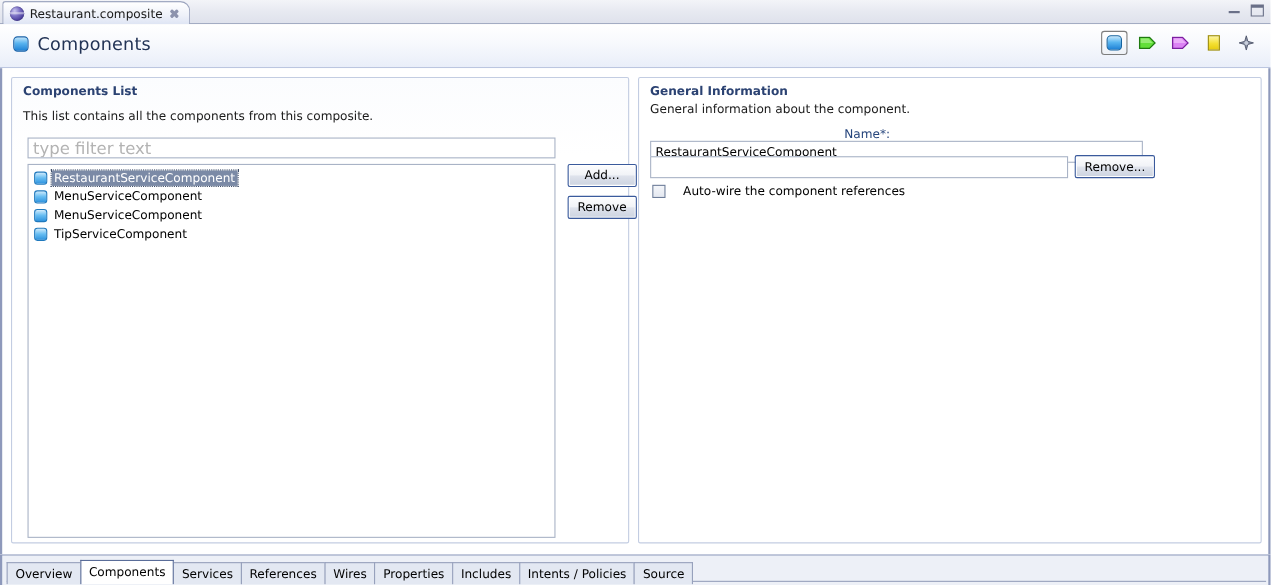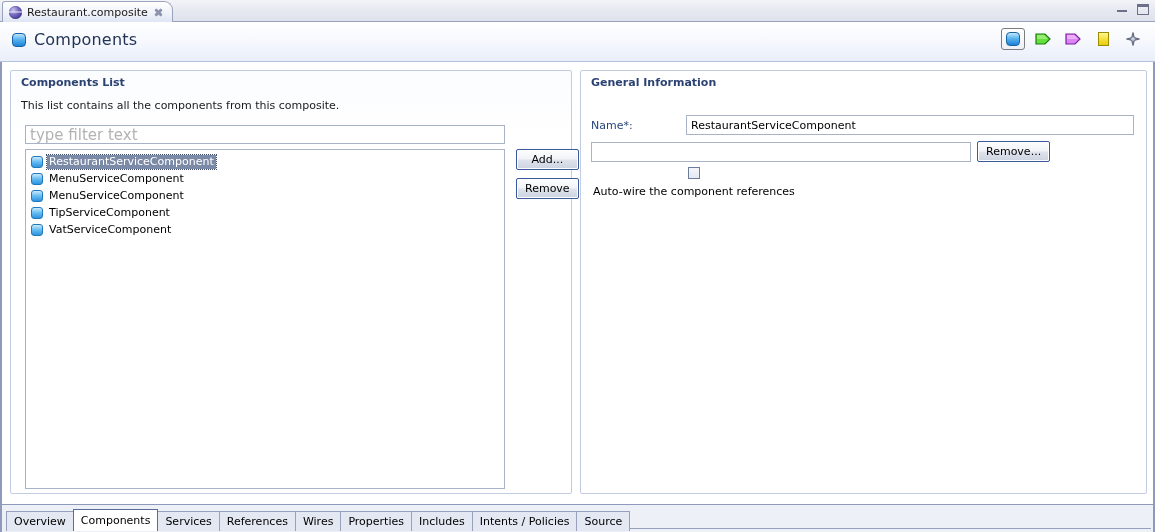--- a/index.html
+++ b/index.html
@@ -352,46 +352,43 @@
           <span class="label">MenuServiceComponent</span>
         </div>
         <div class="list-item">
           <span class="li-icon"></span>
           <span class="label">MenuServiceComponent</span>
         </div>
         <div class="list-item">
           <span class="li-icon"></span>
           <span class="label">TipServiceComponent</span>
         </div>
-        <div class="list-item">
-          <span class="li-icon"></span>
-          <span class="label">VatServiceComponent</span>
-        </div>
       </div>
 
       <div id="btn-col">
         <button class="swt-button">Add...</button>
         <button class="swt-button">Remove</button>
       </div>
     </div>
 
     <div class="section" id="sec-right">
       <div class="section-title">General Information</div>
-
-      <div class="form-row" style="left:10px; top:44px;">
+      <div class="section-desc" style="top:22px;">General information about the component.</div>
+
+      <div class="form-row" style="left:10px; top:44px;flex-direction:column;">
         <span class="form-label" style="width:95px;">Name*:</span>
         <input class="swt-text" type="text" style="width: 448px;" value="RestaurantServiceComponent">
       </div>
 
       <div class="form-row" style="left:10px; top:70px;">
         <input class="swt-text" type="text" style="width: 380px;" value="">
         <button class="swt-button" style="margin-left:6px;">Remove...</button>
       </div>
 
-      <div class="form-row" style="left:12px; top:96px; gap:6px;flex-direction:column;">
+      <div class="form-row" style="left:12px; top:96px; gap:16px;">
         <span class="swt-check"></span>
         <span style="font-size:11px;color:#000;">Auto-wire the component references</span>
       </div>
     </div>
 
   </div>
 
   <div id="bottom-bar">
     <div id="btab-filler"></div>
     <div id="bottom-tabs">

